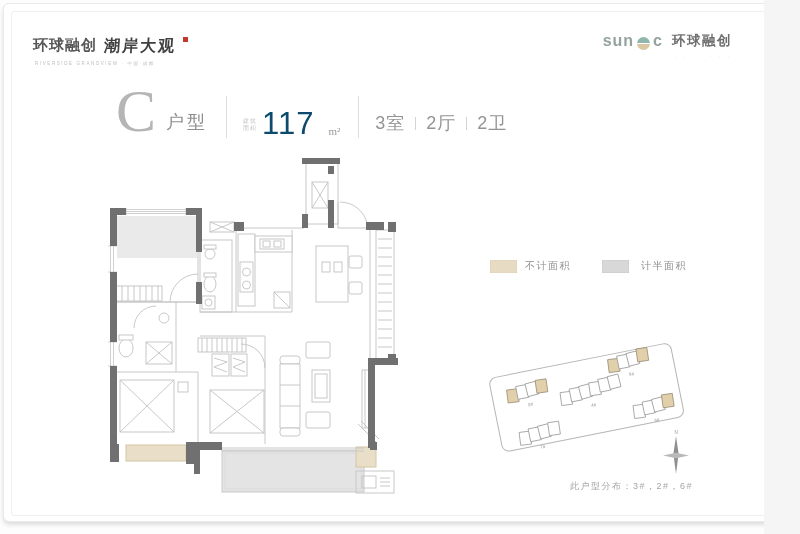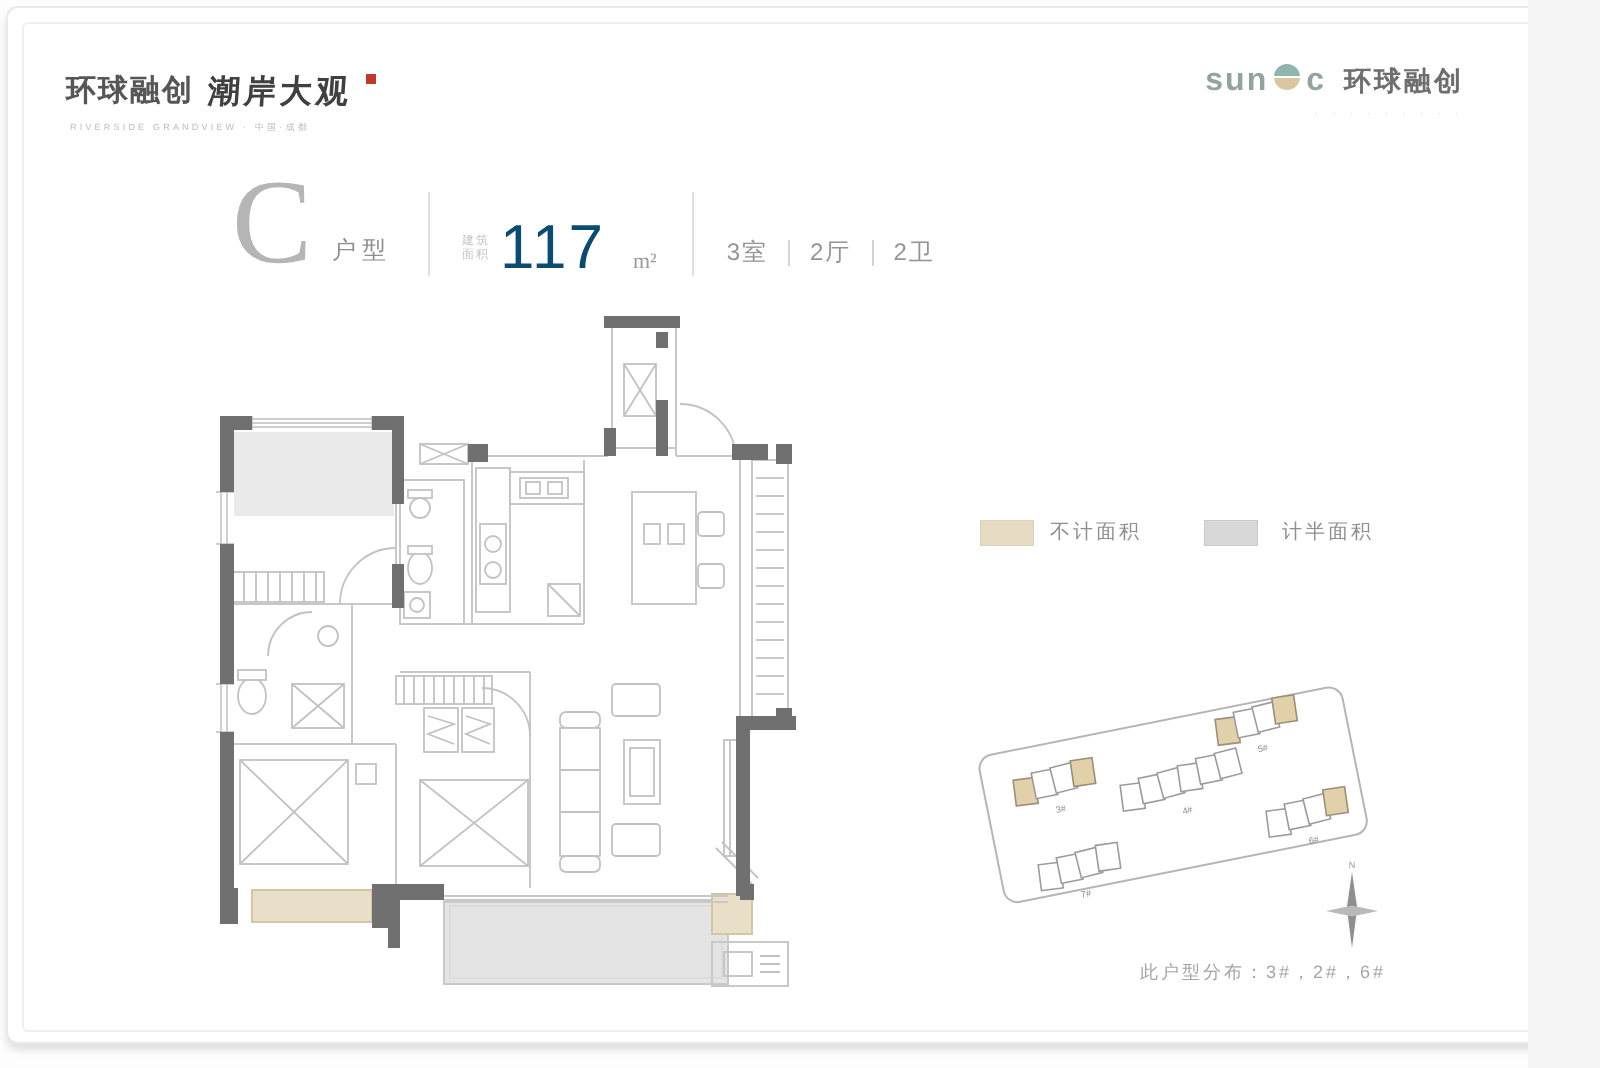--- a/index.html
+++ b/index.html
@@ -10,37 +10,37 @@
 
   
   .logo-left{position:absolute;left:33px;top:36px;}
   .logo-left-row{display:flex;align-items:flex-start;gap:7px;color:#4c4c4c;}
   .brand-cn{font-size:15px;font-weight:700;letter-spacing:1px;color:#565656;}
   .project-cn{font-size:16px;font-weight:700;letter-spacing:2px;color:#404040;transform:skewX(-4deg);}
   .seal{width:5px;height:5px;background:#c0392b;display:inline-block;margin-top:1px;}
   .logo-left-caption{margin-top:4px;font-size:4.5px;letter-spacing:1.6px;color:#bdbdbd;padding-left:2px;}
 
   .logo-right{position:absolute;right:32px;top:32px;text-align:right;}
-  .logo-right-row{display:flex;align-items:flex-start;gap:2px;justify-content:flex-end;}
+  .logo-right-row{display:flex;align-items:flex-end;gap:2px;justify-content:flex-end;}
   .sun-txt{font-size:16px;font-weight:600;letter-spacing:1px;color:#95a39e;text-transform:lowercase;}
   .globe{width:13px;height:13px;border-radius:50%;display:inline-block;margin:0 1px;
          background:linear-gradient(#8fb5ad 0 46%,#ffffff 46% 55%,#d8c7a2 55% 100%);}
   .sunac-cn{font-size:13.5px;font-weight:700;color:#6e6e6e;letter-spacing:1.5px;margin-left:7px;}
   .logo-right-caption{margin-top:4px;font-size:4.5px;letter-spacing:3px;color:#cccccc;}
 
   
   .titleblock{position:absolute;left:116px;top:84px;display:flex;align-items:flex-end;}
   .big-letter{font-family:"Liberation Serif",serif;font-size:60px;line-height:54px;color:#b5b5b5;font-weight:400;}
-  .type-label{font-size:12px;color:#8f8f8f;letter-spacing:3px;margin:0 0 4px 10px;}
+  .type-label{font-size:18px;color:#8f8f8f;letter-spacing:3px;margin:0 0 4px 10px;}
   .tdiv{width:1px;height:42px;background:#dedede;margin:0 16px 0 18px;}
   .area-caption{font-size:6px;line-height:7px;color:#c6c6c6;letter-spacing:1px;margin:0 5px 6px 0;text-align:center;}
   .area-value{font-size:31px;color:#0c4a6e;line-height:28px;letter-spacing:1px;}
   .area-unit{font-size:11px;color:#9a9a9a;margin:0 0 1px 14px;font-family:Liberation Serif, serif;}
   .spec{display:flex;align-items:center;margin-bottom:3px;}
-  .spec-item{font-size:12px;color:#949494;letter-spacing:1px;}
+  .spec-item{font-size:18px;color:#949494;letter-spacing:1px;}
   .spec-sep{width:1px;height:13px;background:#d4d4d4;margin:0 10px;}
 
   
   .legend-item{position:absolute;display:flex;align-items:center;gap:8px;}
   .legend-label{font-size:10px;color:#8f8f8f;letter-spacing:1.5px;}
 
   
   .dist-caption{position:absolute;left:570px;top:480px;font-size:9px;color:#a6a6a6;letter-spacing:1.5px;}
 
   svg{display:block;}

